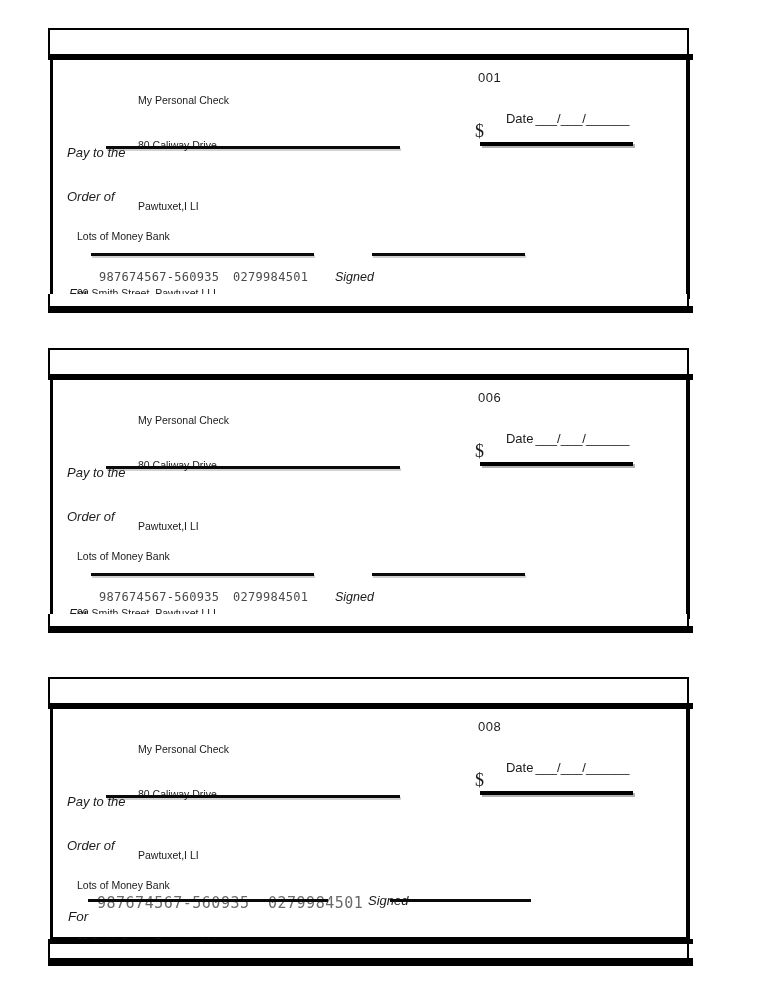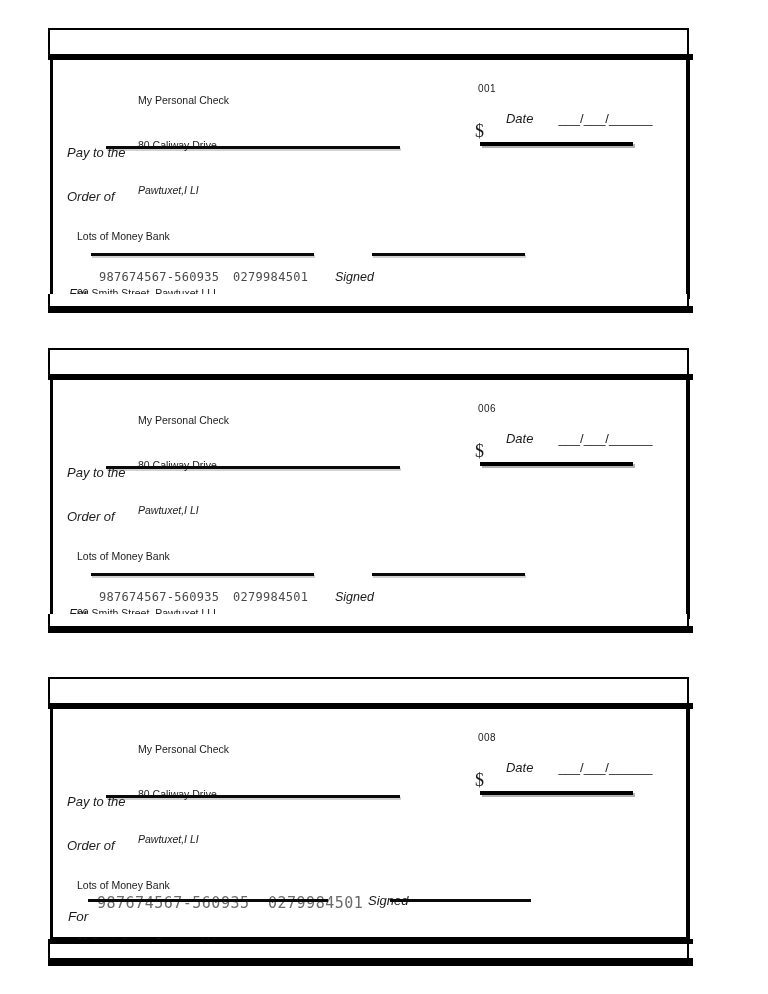--- a/index.html
+++ b/index.html
@@ -26,25 +26,25 @@
            border-left:2px solid #000; border-right:2px solid #000; background:#fff; }
   .bar2  { position:absolute; left:0; top:278px; width:645px; height:7px; background:#000; }
   #u3 .barx  { position:absolute; left:0; top:262px; width:645px; height:5px; background:#000; }
   #u3 .stub2 { top:267px; height:14px; }
   #u3 .bar2  { top:281px; height:8px; }
 
   
   .box * { position:absolute; white-space:pre; color:#1a1a1a; }
   .payer { left:85px; top:3px; font-size:10.5px; line-height:15px; }
   .payer div { position:static; }
-  .payer .city { margin-top:0;font-style:italic; }
-  .num   { left:425px; top:23px; font-size:10px; letter-spacing:0.5px; }
+  .payer .city { margin-top:16px; }
+  .num   { left:425px; top:10px; font-size:13px; letter-spacing:0.5px; }
   .daterow { left:424px; top:36px; font-size:13px; }
   .daterow span { position:static; }
-  .daterow .lbl { margin-right:25px;font-style:italic; }
+  .daterow .lbl { margin-right:2px; }
   .payto { left:14px; top:57px; font-style:italic; font-size:13px; line-height:14.5px; }
   .payto div { position:static; }
   .payee-line { left:53px;  top:86px;  width:294px; height:3px; background:#0a0a0a;
                 box-shadow:1px 2px 0 rgba(0,0,0,0.18); }
   .dollar { left:422px; top:61px; font-family:"Liberation Serif", serif; font-size:18px; }
   .amt-line { left:427px; top:82px; width:153px; height:4px; background:#000;
               box-shadow:2px 2px 0 rgba(0,0,0,0.30); }
   .bank { left:24px; top:129px; font-size:10.5px; line-height:19px; }
   .bank div { position:static; }
 

